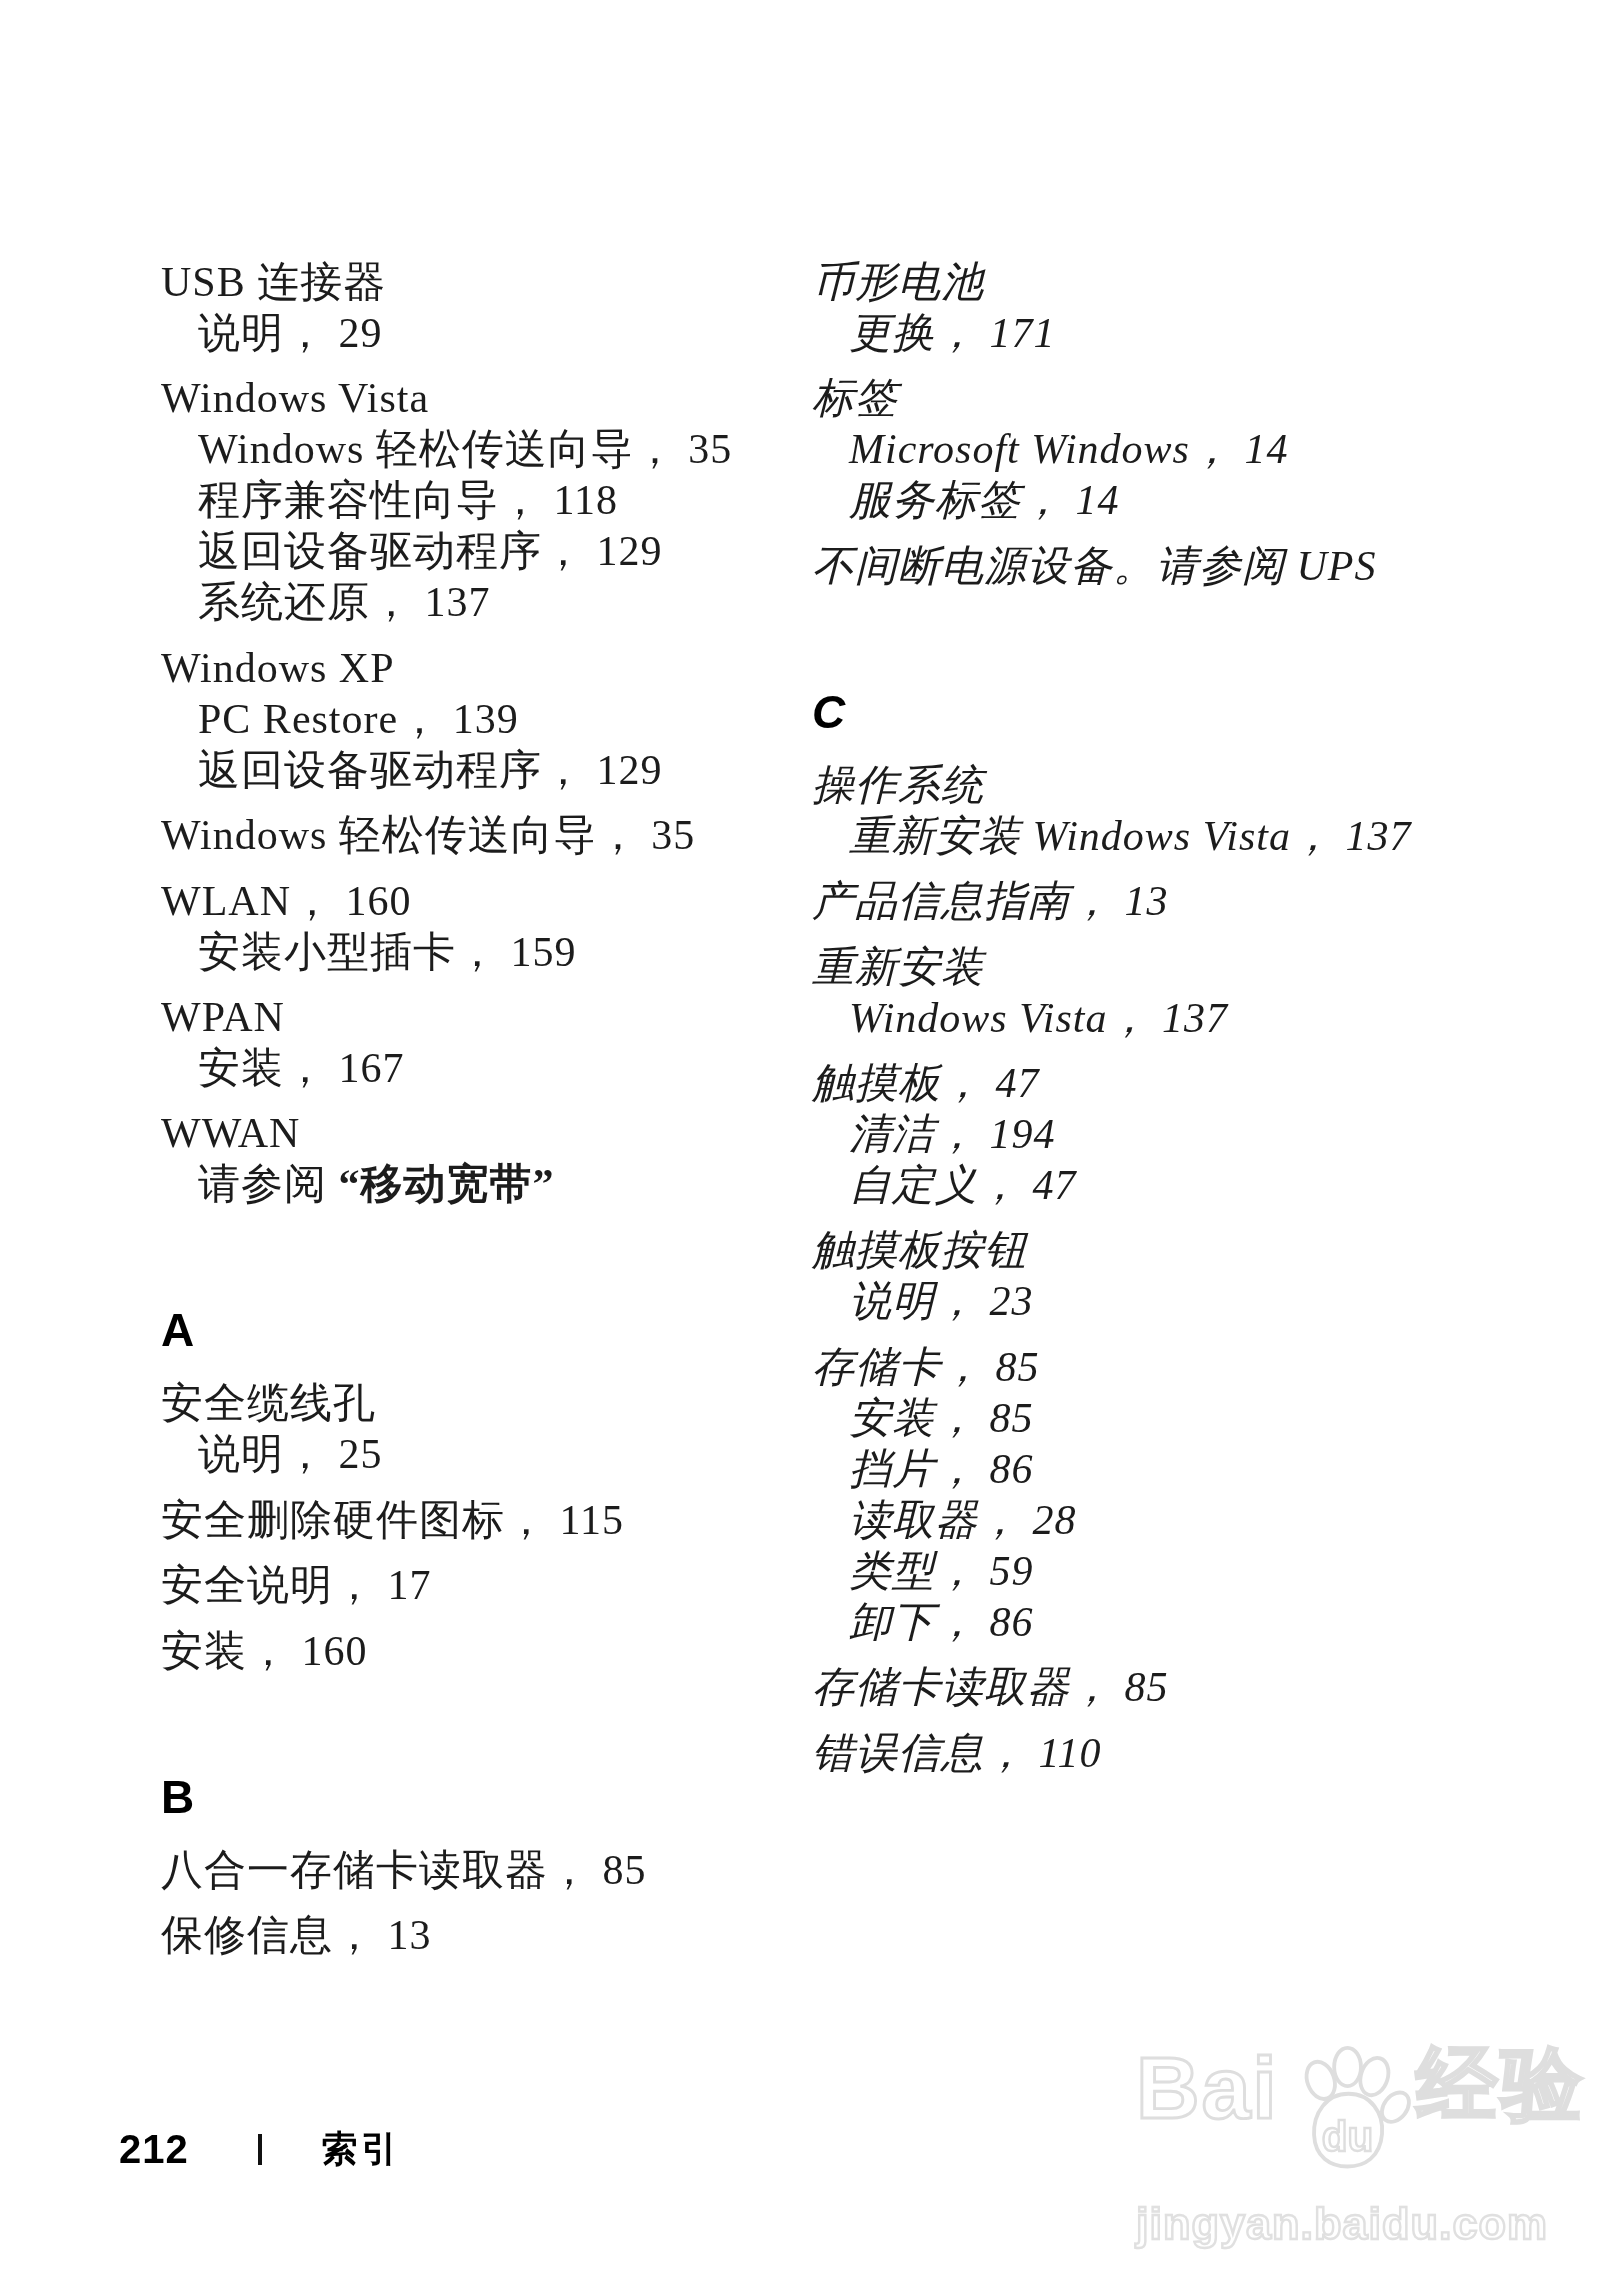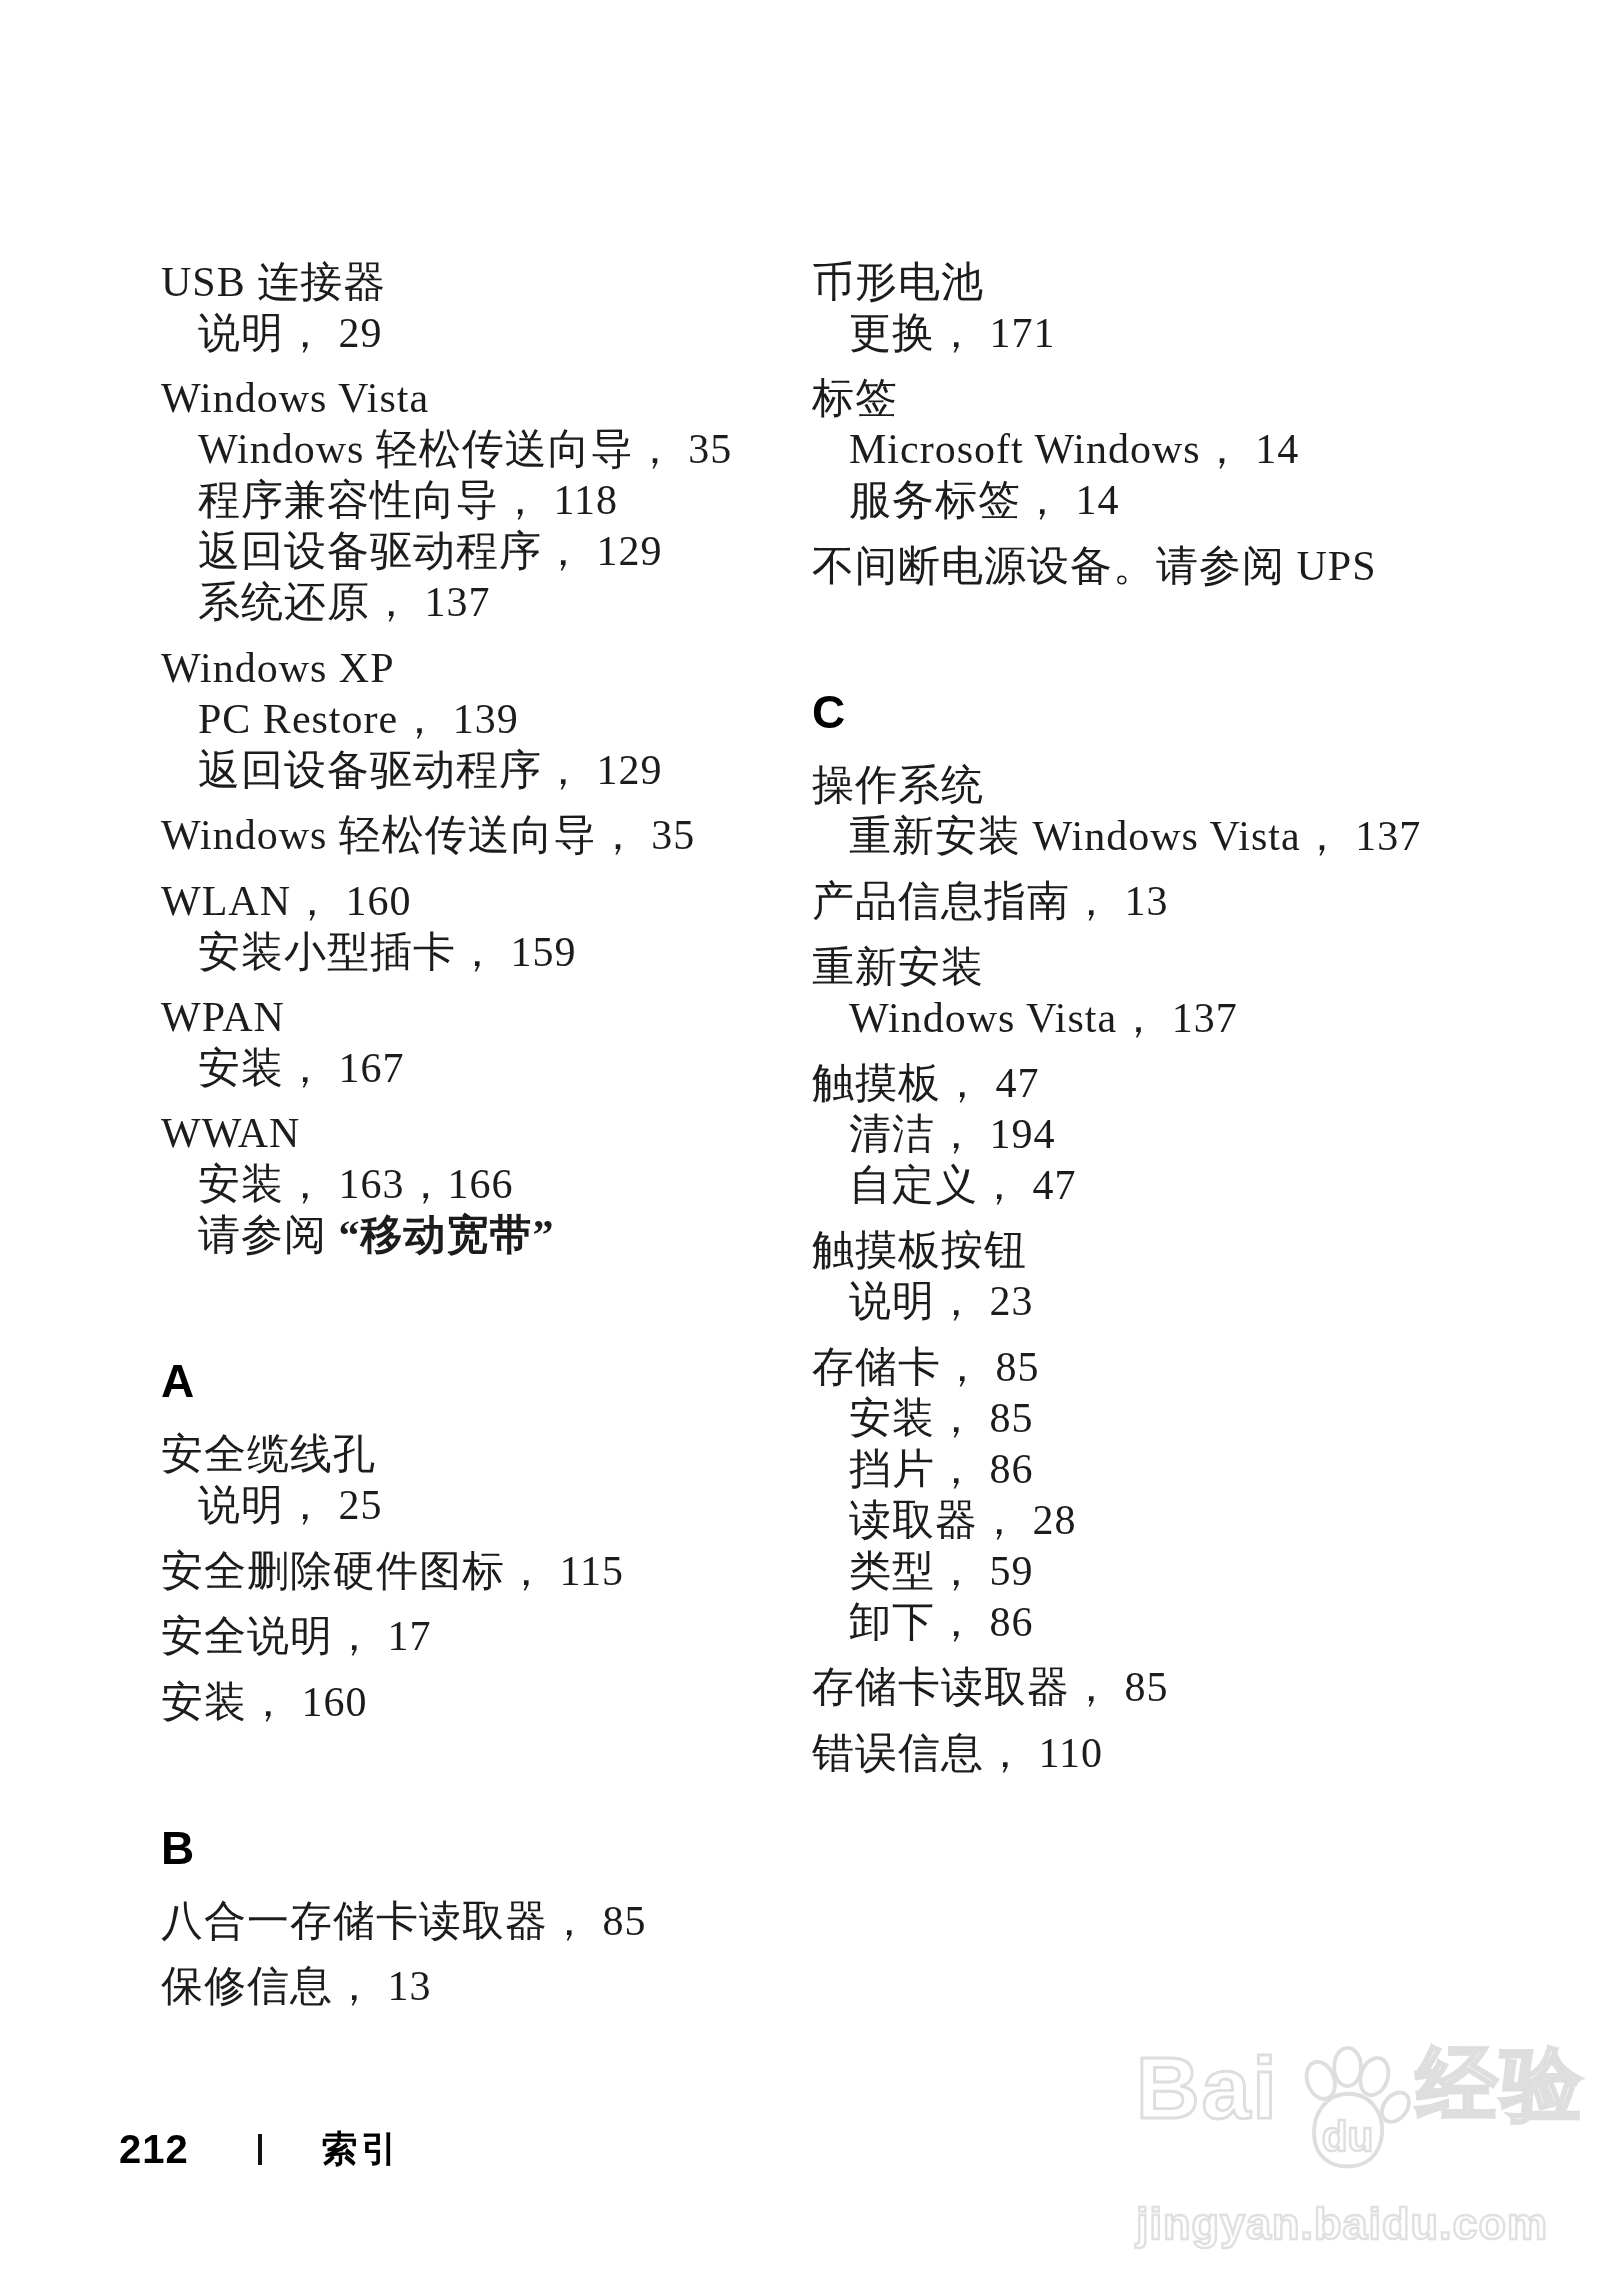--- a/index.html
+++ b/index.html
@@ -4,21 +4,21 @@
 <title>Index Page</title>
 <style>
   html,body{margin:0;padding:0;}
   body{
     width:1610px;height:2290px;position:relative;background:#ffffff;
     font-family:"Liberation Serif","DejaVu Serif",serif;color:#1c1c1c;
     overflow:hidden;
   }
   .col{position:absolute;top:257px;}
   .col-left{left:161px;width:639px;}
-  .col-right{left:812px;width:692px;}
+  .col-right{left:812px;width:692px;font-style:italic;}
   .entry{margin-bottom:14.4px;font-size:42px;}
   .line{line-height:51px;white-space:nowrap;letter-spacing:1px;}
   .line.sub{padding-left:37px;}
   .line .b{font-weight:bold;}
   .sec-heading{
     font-family:"Liberation Sans","DejaVu Sans",sans-serif;
     font-weight:bold;font-size:46px;line-height:58px;color:#000;
     margin-top:91px;margin-bottom:19px;letter-spacing:0;
   }
   .footer{
@@ -67,21 +67,20 @@
     <div class="entry">
       <div class="line"><span>WLAN， 160</span></div>
       <div class="line sub"><span>安装小型插卡， 159</span></div>
     </div>
     <div class="entry">
       <div class="line"><span>WPAN</span></div>
       <div class="line sub"><span>安装， 167</span></div>
     </div>
     <div class="entry">
       <div class="line"><span>WWAN</span></div>
-      <div class="line sub"><span>安装， 163，166</span></div>
       <div class="line sub"><span>请参阅 </span><span class="b">“移动宽带”</span></div>
     </div>
     <div class="sec-heading">A</div>
     <div class="entry">
       <div class="line"><span>安全缆线孔</span></div>
       <div class="line sub"><span>说明， 25</span></div>
     </div>
     <div class="entry">
       <div class="line"><span>安全删除硬件图标， 115</span></div>
     </div>

